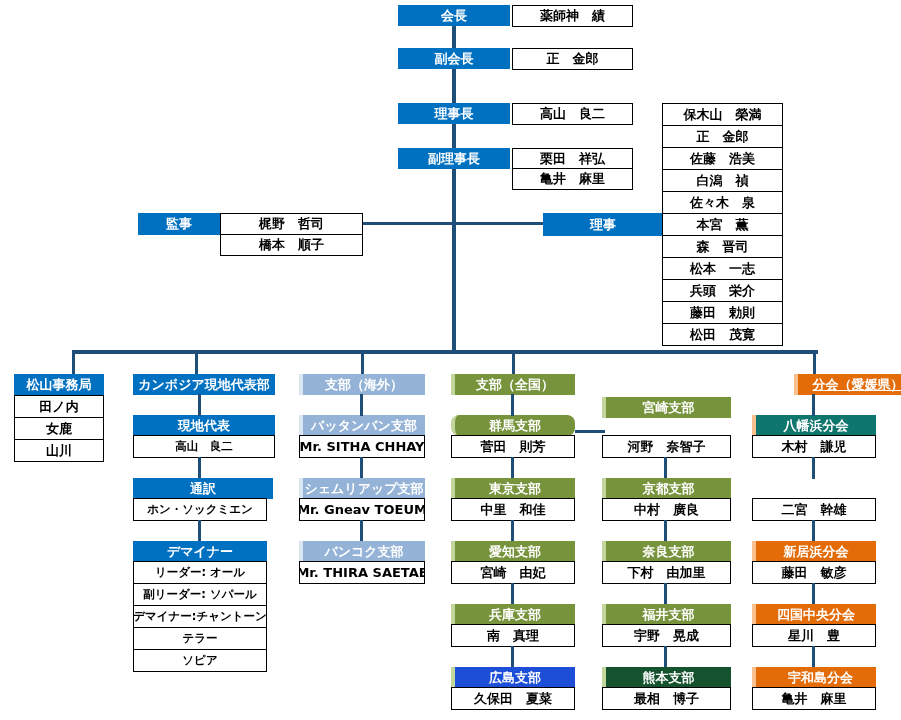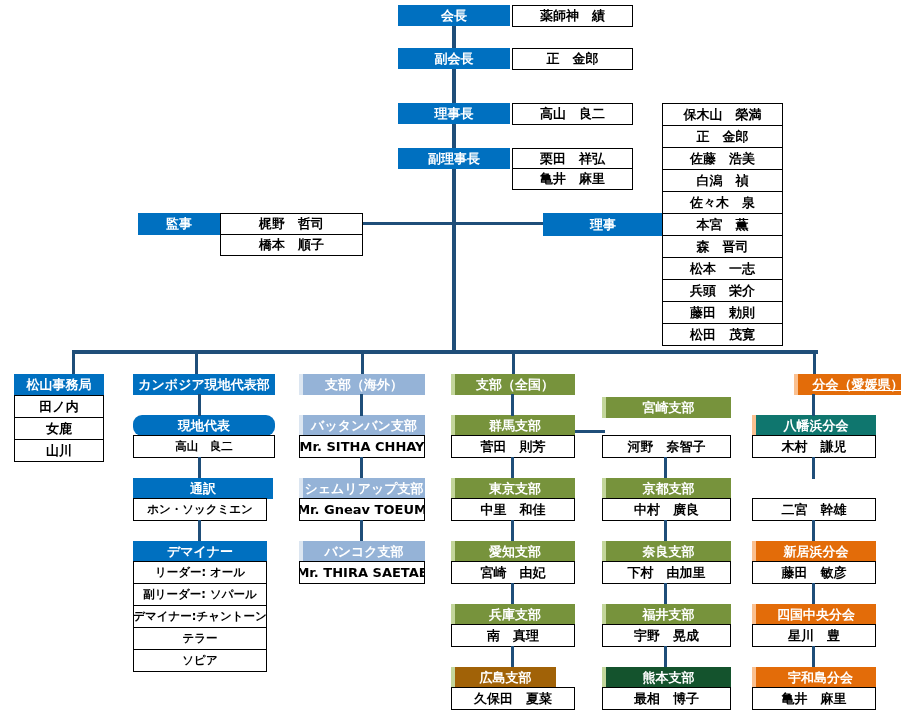--- a/index.html
+++ b/index.html
@@ -51,21 +51,21 @@
     <div class="name abs" style="left: 662px; top: 235px; width: 121px; height: 23px;">森　晋司</div>
     <div class="name abs" style="left: 662px; top: 257px; width: 121px; height: 23px;">松本　一志</div>
     <div class="name abs" style="left: 662px; top: 279px; width: 121px; height: 23px;">兵頭　栄介</div>
     <div class="name abs" style="left: 662px; top: 301px; width: 121px; height: 23px;">藤田　勅則</div>
     <div class="name abs" style="left: 662px; top: 323px; width: 121px; height: 23px;">松田　茂寛</div>
     <div class="hdr abs" style="left: 14px; top: 374px; width: 90px; height: 21px; background: rgb(0, 112, 192);">松山事務局</div>
     <div class="name abs" style="left: 14px; top: 395px; width: 90px; height: 23px;">田ノ内</div>
     <div class="name abs" style="left: 14px; top: 417px; width: 90px; height: 23px;">女鹿</div>
     <div class="name abs" style="left: 14px; top: 439px; width: 90px; height: 23px;">山川</div>
     <div class="hdr abs" style="left: 133px; top: 374px; width: 142px; height: 21px; background: rgb(0, 112, 192);">カンボジア現地代表部</div>
-    <div class="hdr abs" style="left: 133px; top: 415px; width: 142px; height: 21px; background: rgb(0, 112, 192); border-radius: 9px;">現地代表</div>
+    <div class="hdr abs" style="left: 133px; top: 415px; width: 142px; height: 21px; background: rgb(0, 112, 192);">現地代表</div>
     <div class="name small abs" style="left: 133px; top: 435px; width: 142px; height: 23px;">高山　良二</div>
     <div class="line abs" style="left: 198px; top: 457px; width: 3px; height: 22px; background: rgb(31, 78, 121);"></div>
     <div class="hdr abs" style="left: 133px; top: 478px; width: 140px; height: 21px; background: rgb(0, 112, 192);">通訳</div>
     <div class="name small abs" style="left: 133px; top: 498px; width: 134px; height: 23px;">ホン・ソックミエン</div>
     <div class="line abs" style="left: 198px; top: 520px; width: 3px; height: 22px; background: rgb(31, 78, 121);"></div>
     <div class="hdr abs" style="left: 133px; top: 541px; width: 134px; height: 21px; background: rgb(0, 112, 192);">デマイナー</div>
     <div class="name small abs" style="left: 133px; top: 561px; width: 134px; height: 23px;">リーダー: オール</div>
     <div class="name small abs" style="left: 133px; top: 583px; width: 134px; height: 23px;">副リーダー: ソパール</div>
     <div class="name small abs" style="left: 133px; top: 605px; width: 134px; height: 23px;">デマイナー:チャントーン</div>
     <div class="name small abs" style="left: 133px; top: 627px; width: 134px; height: 23px;">テラー</div>
@@ -75,33 +75,33 @@
     <div class="hdr abs" style="left: 299px; top: 415px; width: 126px; height: 21px; background: rgb(149, 179, 215); border-left: 4px solid rgb(220, 230, 241);">バッタンバン支部</div>
     <div class="name abs" style="left: 299px; top: 435px; width: 126px; height: 23px;">Mr. SITHA CHHAY</div>
     <div class="line abs" style="left: 360px; top: 457px; width: 3px; height: 22px; background: rgb(31, 78, 121);"></div>
     <div class="hdr abs" style="left: 299px; top: 478px; width: 126px; height: 21px; background: rgb(149, 179, 215); border-left: 4px solid rgb(220, 230, 241);">シェムリアップ支部</div>
     <div class="name abs" style="left: 299px; top: 498px; width: 126px; height: 23px;">Mr. Gneav TOEUM</div>
     <div class="line abs" style="left: 360px; top: 520px; width: 3px; height: 22px; background: rgb(31, 78, 121);"></div>
     <div class="hdr abs" style="left: 299px; top: 541px; width: 126px; height: 21px; background: rgb(149, 179, 215); border-left: 4px solid rgb(220, 230, 241);">バンコク支部</div>
     <div class="name abs" style="left: 299px; top: 561px; width: 126px; height: 23px;">Mr. THIRA SAETAE</div>
     <div class="line abs" style="left: 360px; top: 394px; width: 3px; height: 22px; background: rgb(31, 78, 121);"></div>
     <div class="hdr abs" style="left: 451px; top: 374px; width: 124px; height: 21px; background: rgb(119, 147, 60); border-left: 4px solid rgb(195, 214, 155);">支部（全国）</div>
-    <div class="hdr abs" style="left: 451px; top: 415px; width: 124px; height: 21px; background: rgb(119, 147, 60); border-left: 4px solid rgb(195, 214, 155);">群馬支部</div>
+    <div class="hdr abs" style="left: 451px; top: 415px; width: 124px; height: 21px; background: rgb(119, 147, 60); border-left: 4px solid rgb(195, 214, 155); border-radius: 8px;">群馬支部</div>
     <div class="name abs" style="left: 451px; top: 435px; width: 124px; height: 23px;">菅田　則芳</div>
     <div class="line abs" style="left: 511px; top: 457px; width: 3px; height: 22px; background: rgb(31, 78, 121);"></div>
     <div class="hdr abs" style="left: 451px; top: 478px; width: 124px; height: 21px; background: rgb(119, 147, 60); border-left: 4px solid rgb(195, 214, 155);">東京支部</div>
     <div class="name abs" style="left: 451px; top: 498px; width: 124px; height: 23px;">中里　和佳</div>
     <div class="line abs" style="left: 511px; top: 520px; width: 3px; height: 22px; background: rgb(31, 78, 121);"></div>
     <div class="hdr abs" style="left: 451px; top: 541px; width: 124px; height: 21px; background: rgb(119, 147, 60); border-left: 4px solid rgb(195, 214, 155);">愛知支部</div>
     <div class="name abs" style="left: 451px; top: 561px; width: 124px; height: 23px;">宮崎　由妃</div>
     <div class="line abs" style="left: 511px; top: 583px; width: 3px; height: 22px; background: rgb(31, 78, 121);"></div>
     <div class="hdr abs" style="left: 451px; top: 604px; width: 124px; height: 21px; background: rgb(119, 147, 60); border-left: 4px solid rgb(195, 214, 155);">兵庫支部</div>
     <div class="name abs" style="left: 451px; top: 624px; width: 124px; height: 23px;">南　真理</div>
     <div class="line abs" style="left: 511px; top: 646px; width: 3px; height: 22px; background: rgb(31, 78, 121);"></div>
-    <div class="hdr abs" style="left: 451px; top: 667px; width: 105px; height: 21px; background: #a16207; border-left: 4px solid rgb(195, 214, 155);">広島支部</div>
+    <div class="hdr abs" style="left: 451px; top: 667px; width: 124px; height: 21px; background: #1d4ed8; border-left: 4px solid rgb(195, 214, 155);">広島支部</div>
     <div class="name abs" style="left: 451px; top: 687px; width: 124px; height: 23px;">久保田　夏菜</div>
     <div class="line abs" style="left: 511px; top: 394px; width: 3px; height: 22px; background: rgb(31, 78, 121);"></div>
     <div class="hdr abs" style="left: 602px; top: 397px; width: 129px; height: 21px; background: rgb(119, 147, 60); border-left: 4px solid rgb(195, 214, 155);">宮崎支部</div>
     <div class="name abs" style="left: 602px; top: 435px; width: 129px; height: 23px;">河野　奈智子</div>
     <div class="line abs" style="left: 664px; top: 457px; width: 3px; height: 22px; background: rgb(31, 78, 121);"></div>
     <div class="hdr abs" style="left: 602px; top: 478px; width: 129px; height: 21px; background: rgb(119, 147, 60); border-left: 4px solid rgb(195, 214, 155);">京都支部</div>
     <div class="name abs" style="left: 602px; top: 498px; width: 129px; height: 23px;">中村　廣良</div>
     <div class="line abs" style="left: 664px; top: 520px; width: 3px; height: 22px; background: rgb(31, 78, 121);"></div>
     <div class="hdr abs" style="left: 602px; top: 541px; width: 129px; height: 21px; background: rgb(119, 147, 60); border-left: 4px solid rgb(195, 214, 155);">奈良支部</div>
     <div class="name abs" style="left: 602px; top: 561px; width: 129px; height: 23px;">下村　由加里</div>

